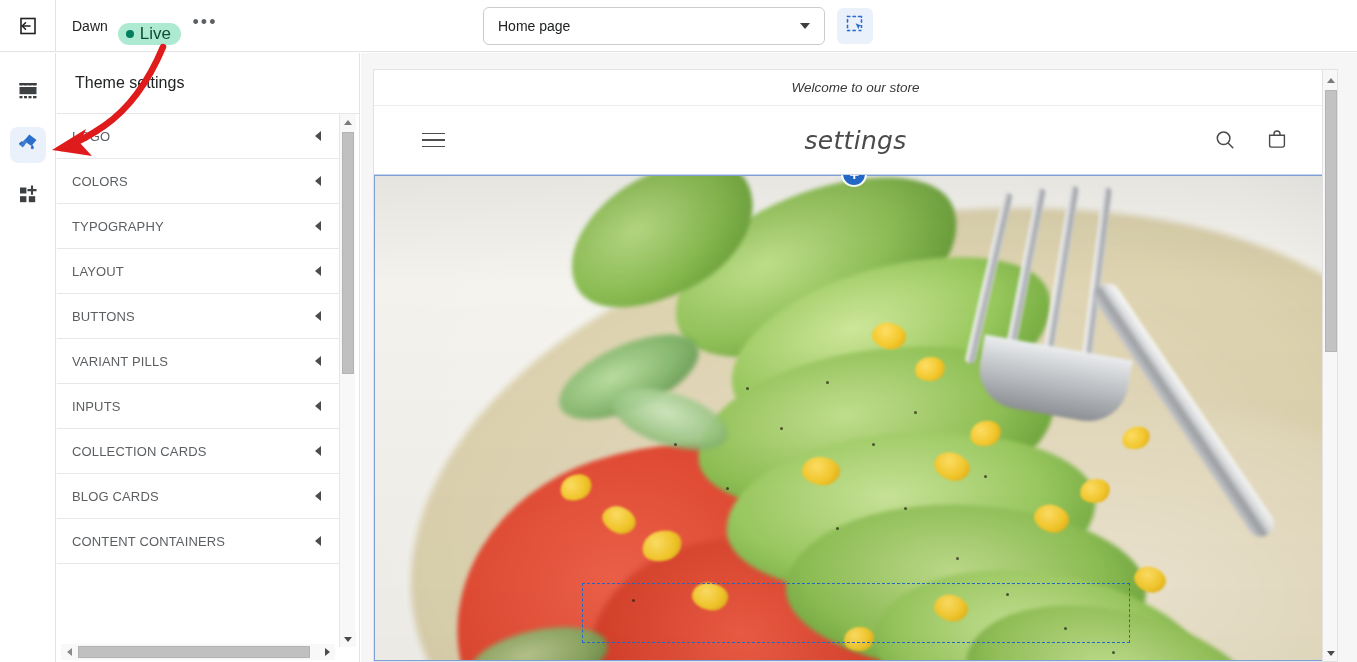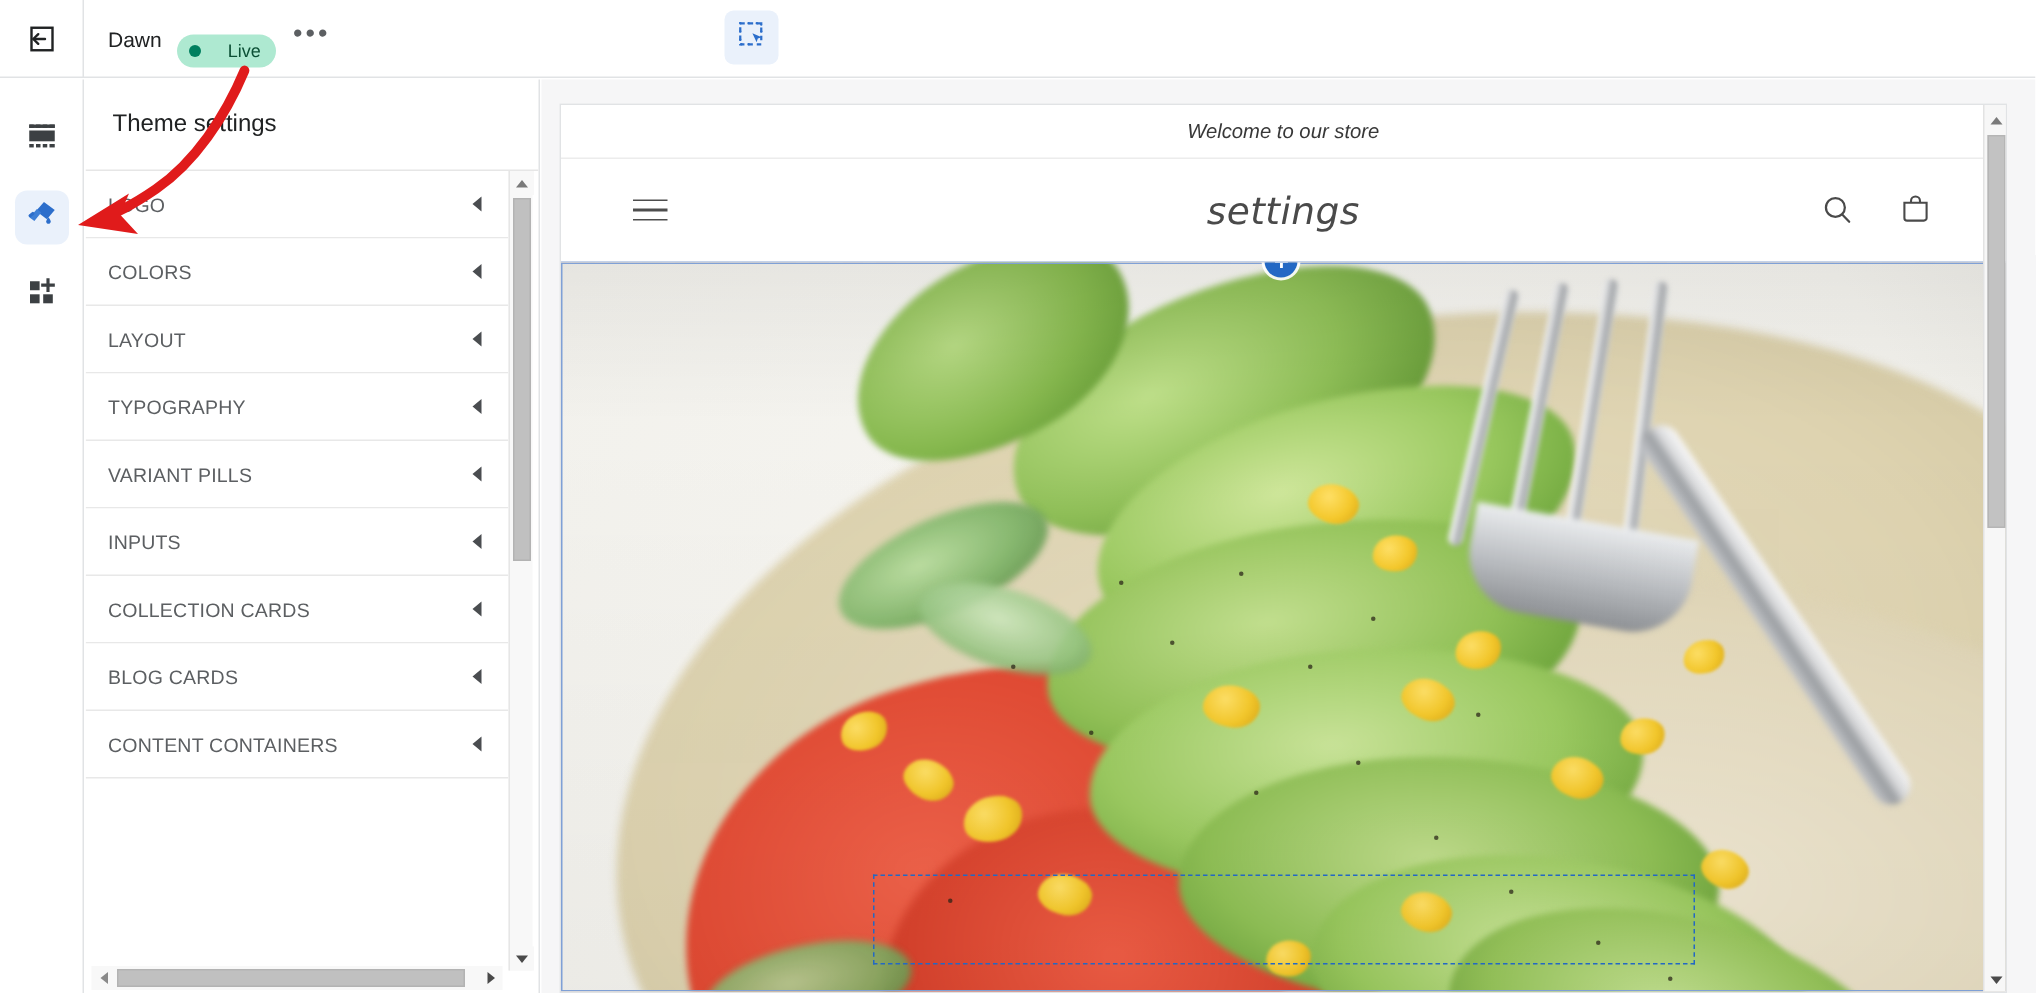--- a/index.html
+++ b/index.html
@@ -19,24 +19,24 @@
     display: flex; align-items: center;
   }
   .tb-exit {
     width: 56px; height: 52px; display: flex; align-items: center; justify-content: center;
     border-right: 1px solid #e1e3e5; cursor: pointer;
   }
   .tb-exit svg { display:block; }
   .tb-left { display: flex; align-items: center; gap: 10px; padding-left: 16px; }
   .theme-name { font-size: 14px; color: #202223; }
   .live-badge {
-    display: inline-flex; align-items: center; gap: 18px;
+    display: inline-flex; align-items: center; gap: 6px;
     background: #aee9d1; color: #0b4f35;
     border-radius: 11px; padding: 2px 10px 2px 8px;
-    font-size: 12px; height: 22px; margin-top: 16px;
+    font-size: 17px; height: 22px; margin-top: 16px;
   }
   .live-dot { width: 8px; height: 8px; border-radius: 50%; background: #007f5f; display:block; }
   .tb-more {
     display: inline-flex; align-items: center; justify-content: center;
     width: 28px; height: 28px; cursor: pointer; letter-spacing: 2px;
     color: #5c5f62; font-size: 18px; line-height: 10px; padding-bottom: 8px;
   }
 
   .tb-center {
     position: absolute; left: 483px; top: 7px;
@@ -309,20 +309,24 @@
     <div class="tb-left">
       <span class="theme-name">Dawn</span>
       <span class="live-badge">
         <span class="live-dot"></span>
         <span>Live</span>
       </span>
       <span class="tb-more">•••</span>
     </div>
 
     <div class="tb-center">
+      <div class="page-select">
+        <span class="page-select-label">Home page</span>
+        <span class="caret-down"></span>
+      </div>
       <div class="select-tool">
         <span>
           <svg width="20" height="20" viewBox="0 0 20 20" fill="none">
             <path d="M2.5 2.5h3M8 2.5h3M13.5 2.5h3v3M16.5 8v3M2.5 8v3M2.5 13.5v3h3M8 16.5h3" stroke="#2c6ecb" stroke-width="1.6" stroke-linecap="round" stroke-dasharray="0.1 3.6"></path>
             <rect x="2.5" y="2.5" width="14" height="14" stroke="#2c6ecb" stroke-width="1.5" fill="none" stroke-dasharray="3 2.6"></rect>
             <path d="M10.6 9.2l6.2 2.6-2.6.8-.8 2.6-2.8-6z" fill="#2c6ecb"></path>
           </svg>
         </span>
       </div>
     </div>
@@ -381,25 +385,29 @@
     <div class="settings-list" id="settings-list">
         <div class="setting-row">
           <span class="setting-label">LOGO</span>
           <span class="caret-left"></span>
         </div>
         <div class="setting-row">
           <span class="setting-label">COLORS</span>
           <span class="caret-left"></span>
         </div>
         <div class="setting-row">
+          <span class="setting-label">TYPOGRAPHY</span>
+          <span class="caret-left"></span>
+        </div>
+        <div class="setting-row">
           <span class="setting-label">LAYOUT</span>
           <span class="caret-left"></span>
         </div>
         <div class="setting-row">
-          <span class="setting-label">TYPOGRAPHY</span>
+          <span class="setting-label">BUTTONS</span>
           <span class="caret-left"></span>
         </div>
         <div class="setting-row">
           <span class="setting-label">VARIANT PILLS</span>
           <span class="caret-left"></span>
         </div>
         <div class="setting-row">
           <span class="setting-label">INPUTS</span>
           <span class="caret-left"></span>
         </div>

